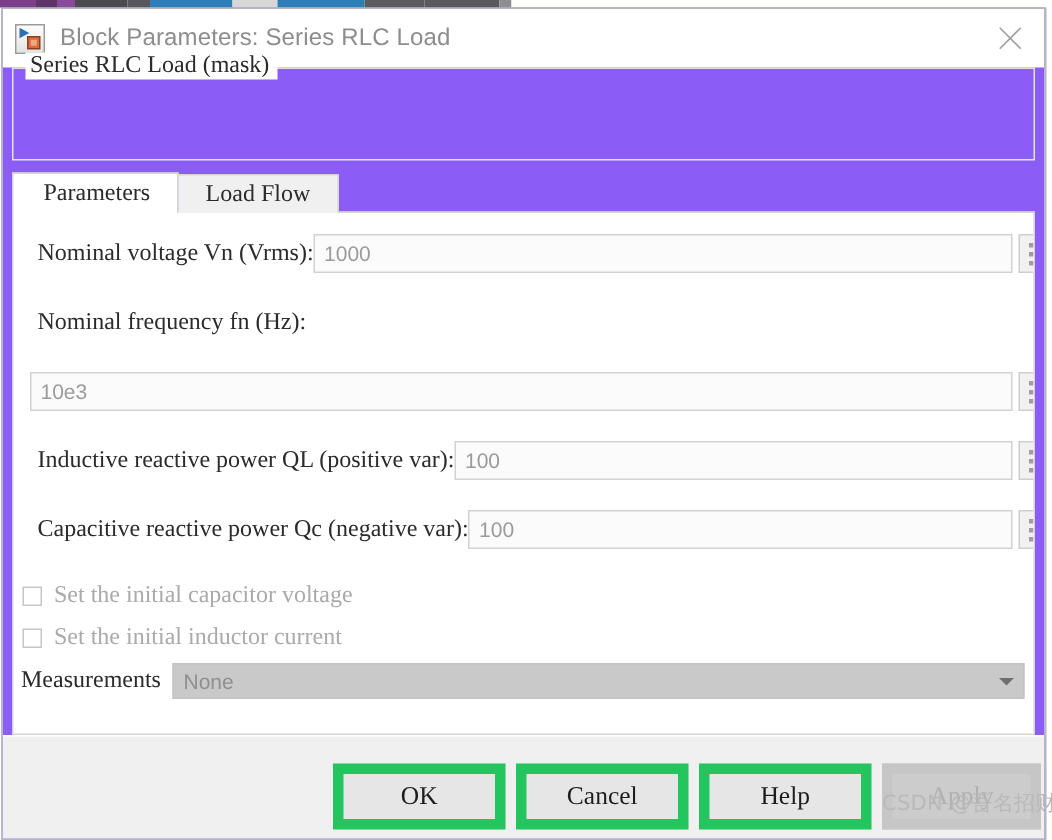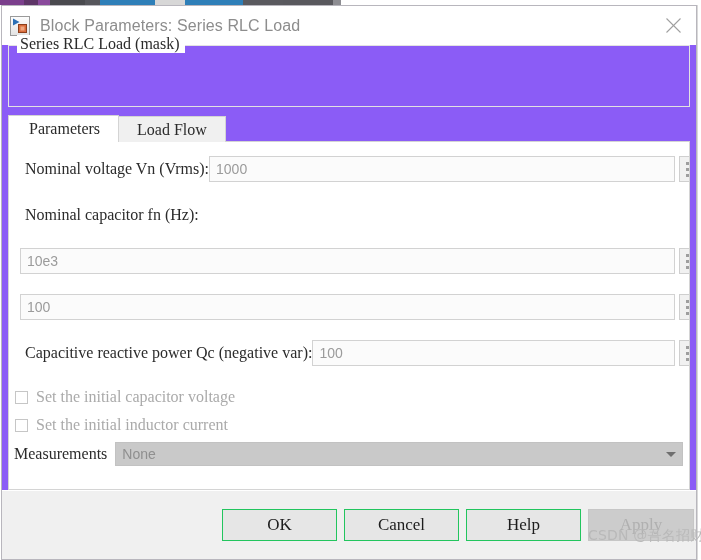--- a/index.html
+++ b/index.html
@@ -289,23 +289,23 @@
     flex: none;
     height: 69px;
     background: #f0f0f0;
     border-top: 1px solid #ffffff;
     position: relative;
     box-sizing: border-box;
   }
   .btn {
     position: absolute;
     top: 18px;
-    height: 32px;
+    height: 44px;
     background: #e6e6e6;
-    border: 1px solid #22c55e;
+    border: 7px solid #22c55e;
     box-sizing: border-box;
     display: flex;
     align-items: center;
     justify-content: center;
     font-size: 17px;
     color: #1d1d1d;
   }
   .btn.disabled {
     background: #cccccc;
     border-color: #c6c6c6;
@@ -387,33 +387,34 @@
         <div class="field-wrap">
           <div class="text-field">1000</div>
           <div class="stepper">
             <i></i>
             <i></i>
             <i></i>
           </div>
         </div>
       </div>
       <div class="row" style="top: 60px;">
-        <div class="row-label">Nominal capacitor fn (Hz):</div>
+        <div class="row-label">Nominal frequency fn (Hz):</div>
       </div>
       <div class="row" style="top: 106px;">
         <div class="field-wrap">
           <div class="text-field">10e3</div>
           <div class="stepper">
             <i></i>
             <i></i>
             <i></i>
           </div>
         </div>
       </div>
       <div class="row" style="top: 152px;">
+        <div class="row-label">Inductive reactive power QL (positive var):</div>
         <div class="field-wrap">
           <div class="text-field">100</div>
           <div class="stepper">
             <i></i>
             <i></i>
             <i></i>
           </div>
         </div>
       </div>
       <div class="row" style="top: 198px;">

